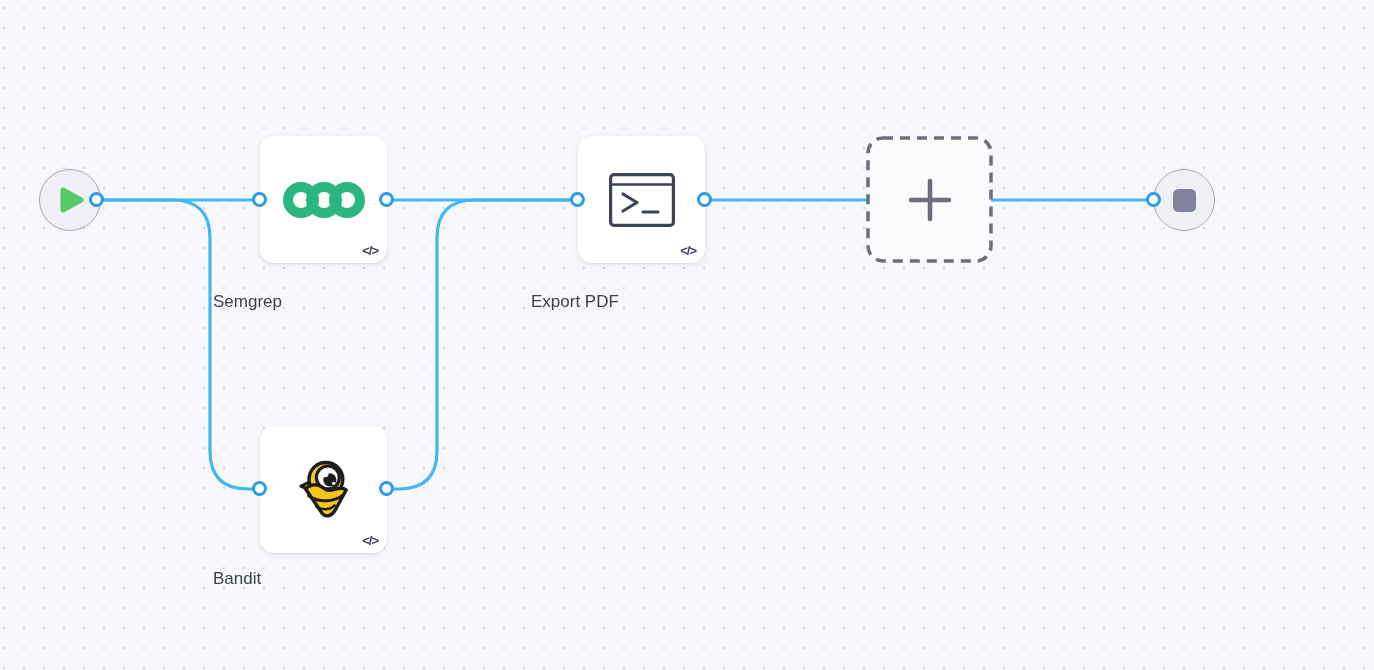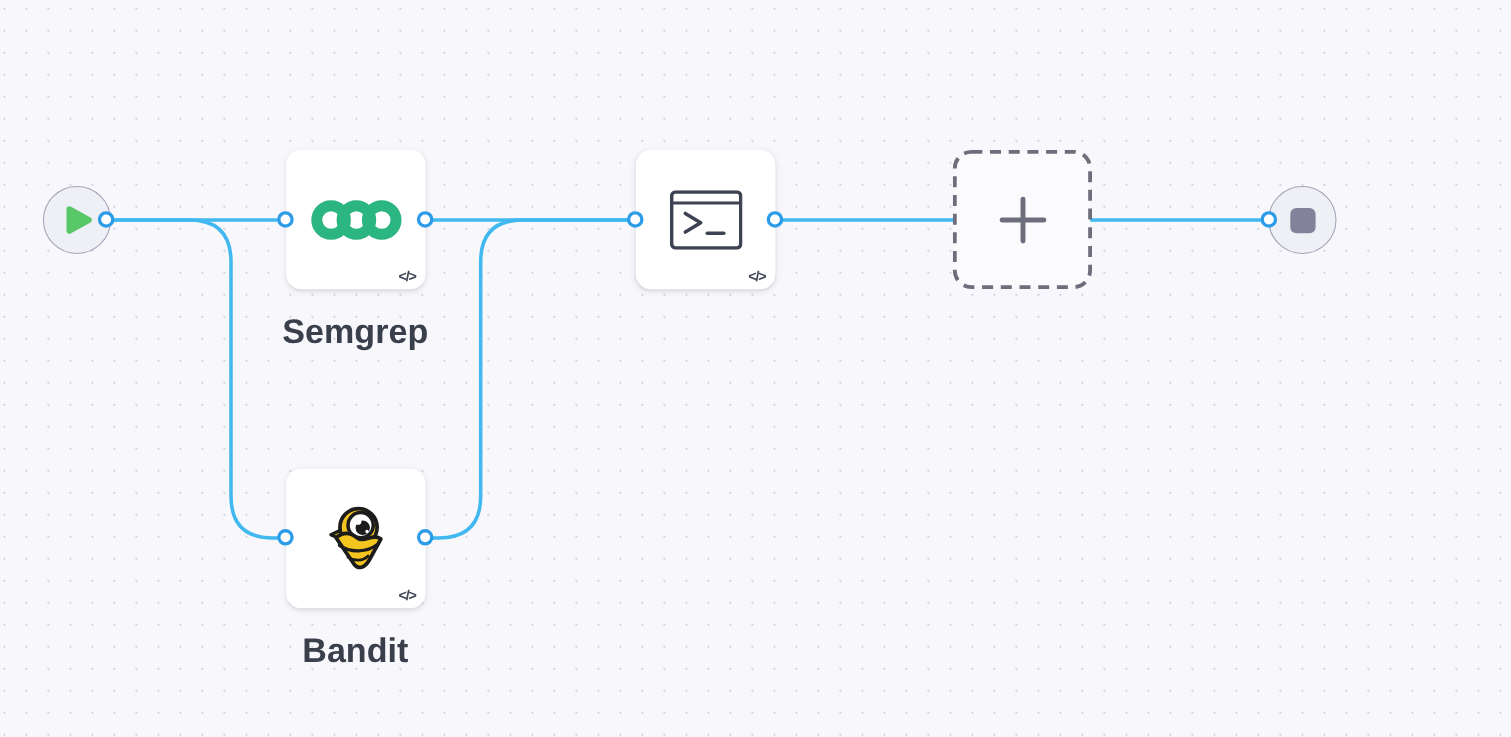--- a/index.html
+++ b/index.html
@@ -93,29 +93,29 @@
     border: 10px solid var(--semgrep-green, #2bb581);
     border-radius: 50%;
     box-sizing: border-box;
   }
   .ring-1 { left: 0; }
   .ring-2 { left: 23px; }
   .ring-3 { left: 46px; }
   .node-label {
     position: absolute;
     width: 220px;
-    text-align: center;
-    font-size: 31px;
+    text-align: left;
+    font-size: 17px;
     line-height: 30px;
-    font-weight: 700;
+    font-weight: 400;
     color: var(--label, #3a3f4c);
     white-space: nowrap;
   }
   .label-semgrep  { left: 213px; top: 287px; }
-  .label-bandit   { left: 213px; top: 577px; }
+  .label-bandit   { left: 213px; top: 564px; }
   .label-export   { left: 531px; top: 287px; }
   .label-add-step { left: 819px; top: 286px; color: var(--muted-label, #51566a); }
 </style>
 </head>
 <body>
 
 <div class="canvas">
 
   <svg class="edges">
     <path class="edge" d="M 97 200 H 260"></path>
@@ -188,14 +188,15 @@
   <div class="port" style="left:252px; top:192px;"></div>
   <div class="port" style="left:379px; top:192px;"></div>
   <div class="port" style="left:252px; top:481px;"></div>
   <div class="port" style="left:379px; top:481px;"></div>
   <div class="port" style="left:570px; top:192px;"></div>
   <div class="port" style="left:697px; top:192px;"></div>
   <div class="port" style="left:1146px;top:192px;"></div>
 
   <div class="node-label label-semgrep">Semgrep</div>
   <div class="node-label label-bandit">Bandit</div>
+  <div class="node-label label-export">Export PDF</div>
 
 </div>
 
 </body></html>

